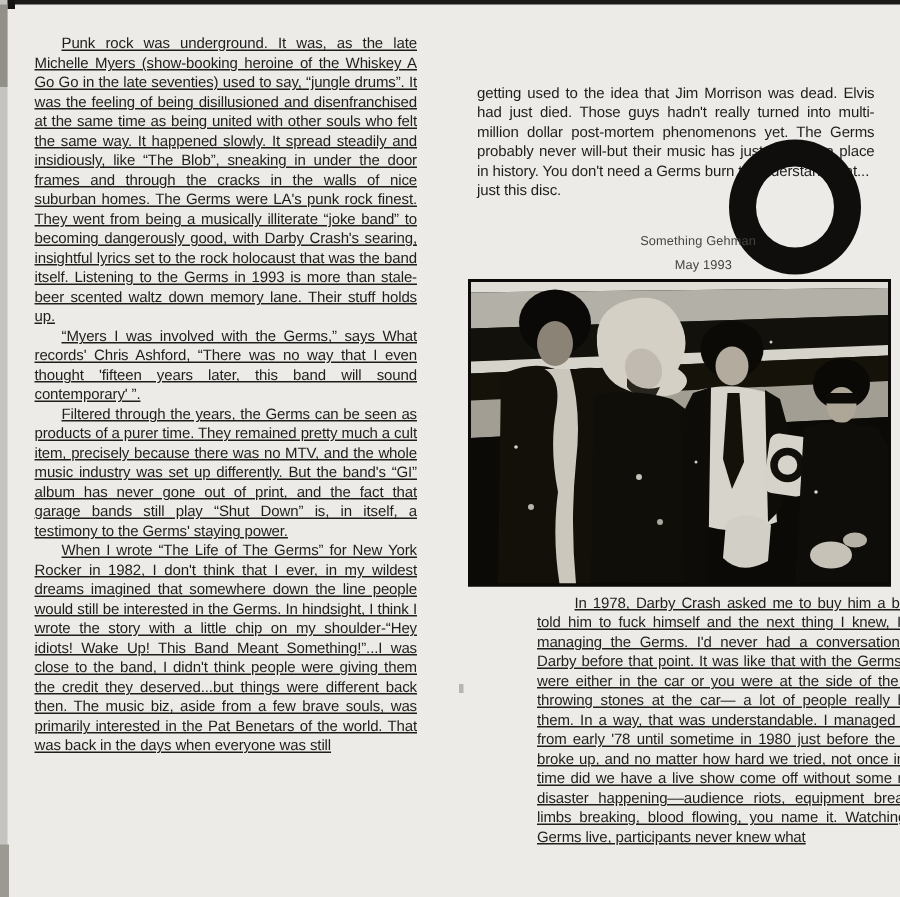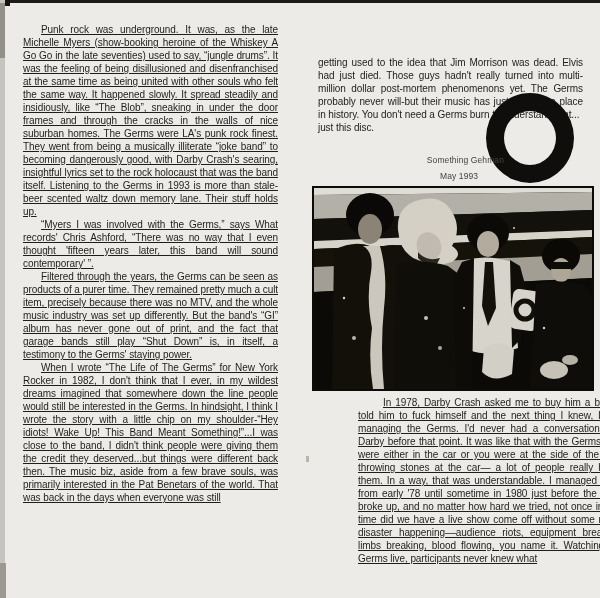--- a/index.html
+++ b/index.html
@@ -46,22 +46,22 @@
     position:absolute; left:486px; top:93px;
     width:52px; height:54px;
     border:18px solid #0f0e0c;
     border-radius:50%;
   }
   .credit-name {
     position:absolute; left:408px; top:155px; width:96px;
     font-size:8.5px; color:#45443f; text-align:right; letter-spacing:0.1px;
   }
   .credit-date {
-    position:absolute; left:440px; top:171px; width:64px;
-    font-size:8.5px; color:#45443f; text-align:left; letter-spacing:0.1px;
+    position:absolute; left:424px; top:171px; width:64px;
+    font-size:8.5px; color:#45443f; text-align:right; letter-spacing:0.1px;
   }
 
   
   .photo-frame {
     position:absolute; left:312px; top:186px;
     width:278px; height:201px;
     background:#0d0c0a;
     border:2px solid #0c0b09;
   }
   .photo-frame svg { display:block; width:278px; height:201px; }

